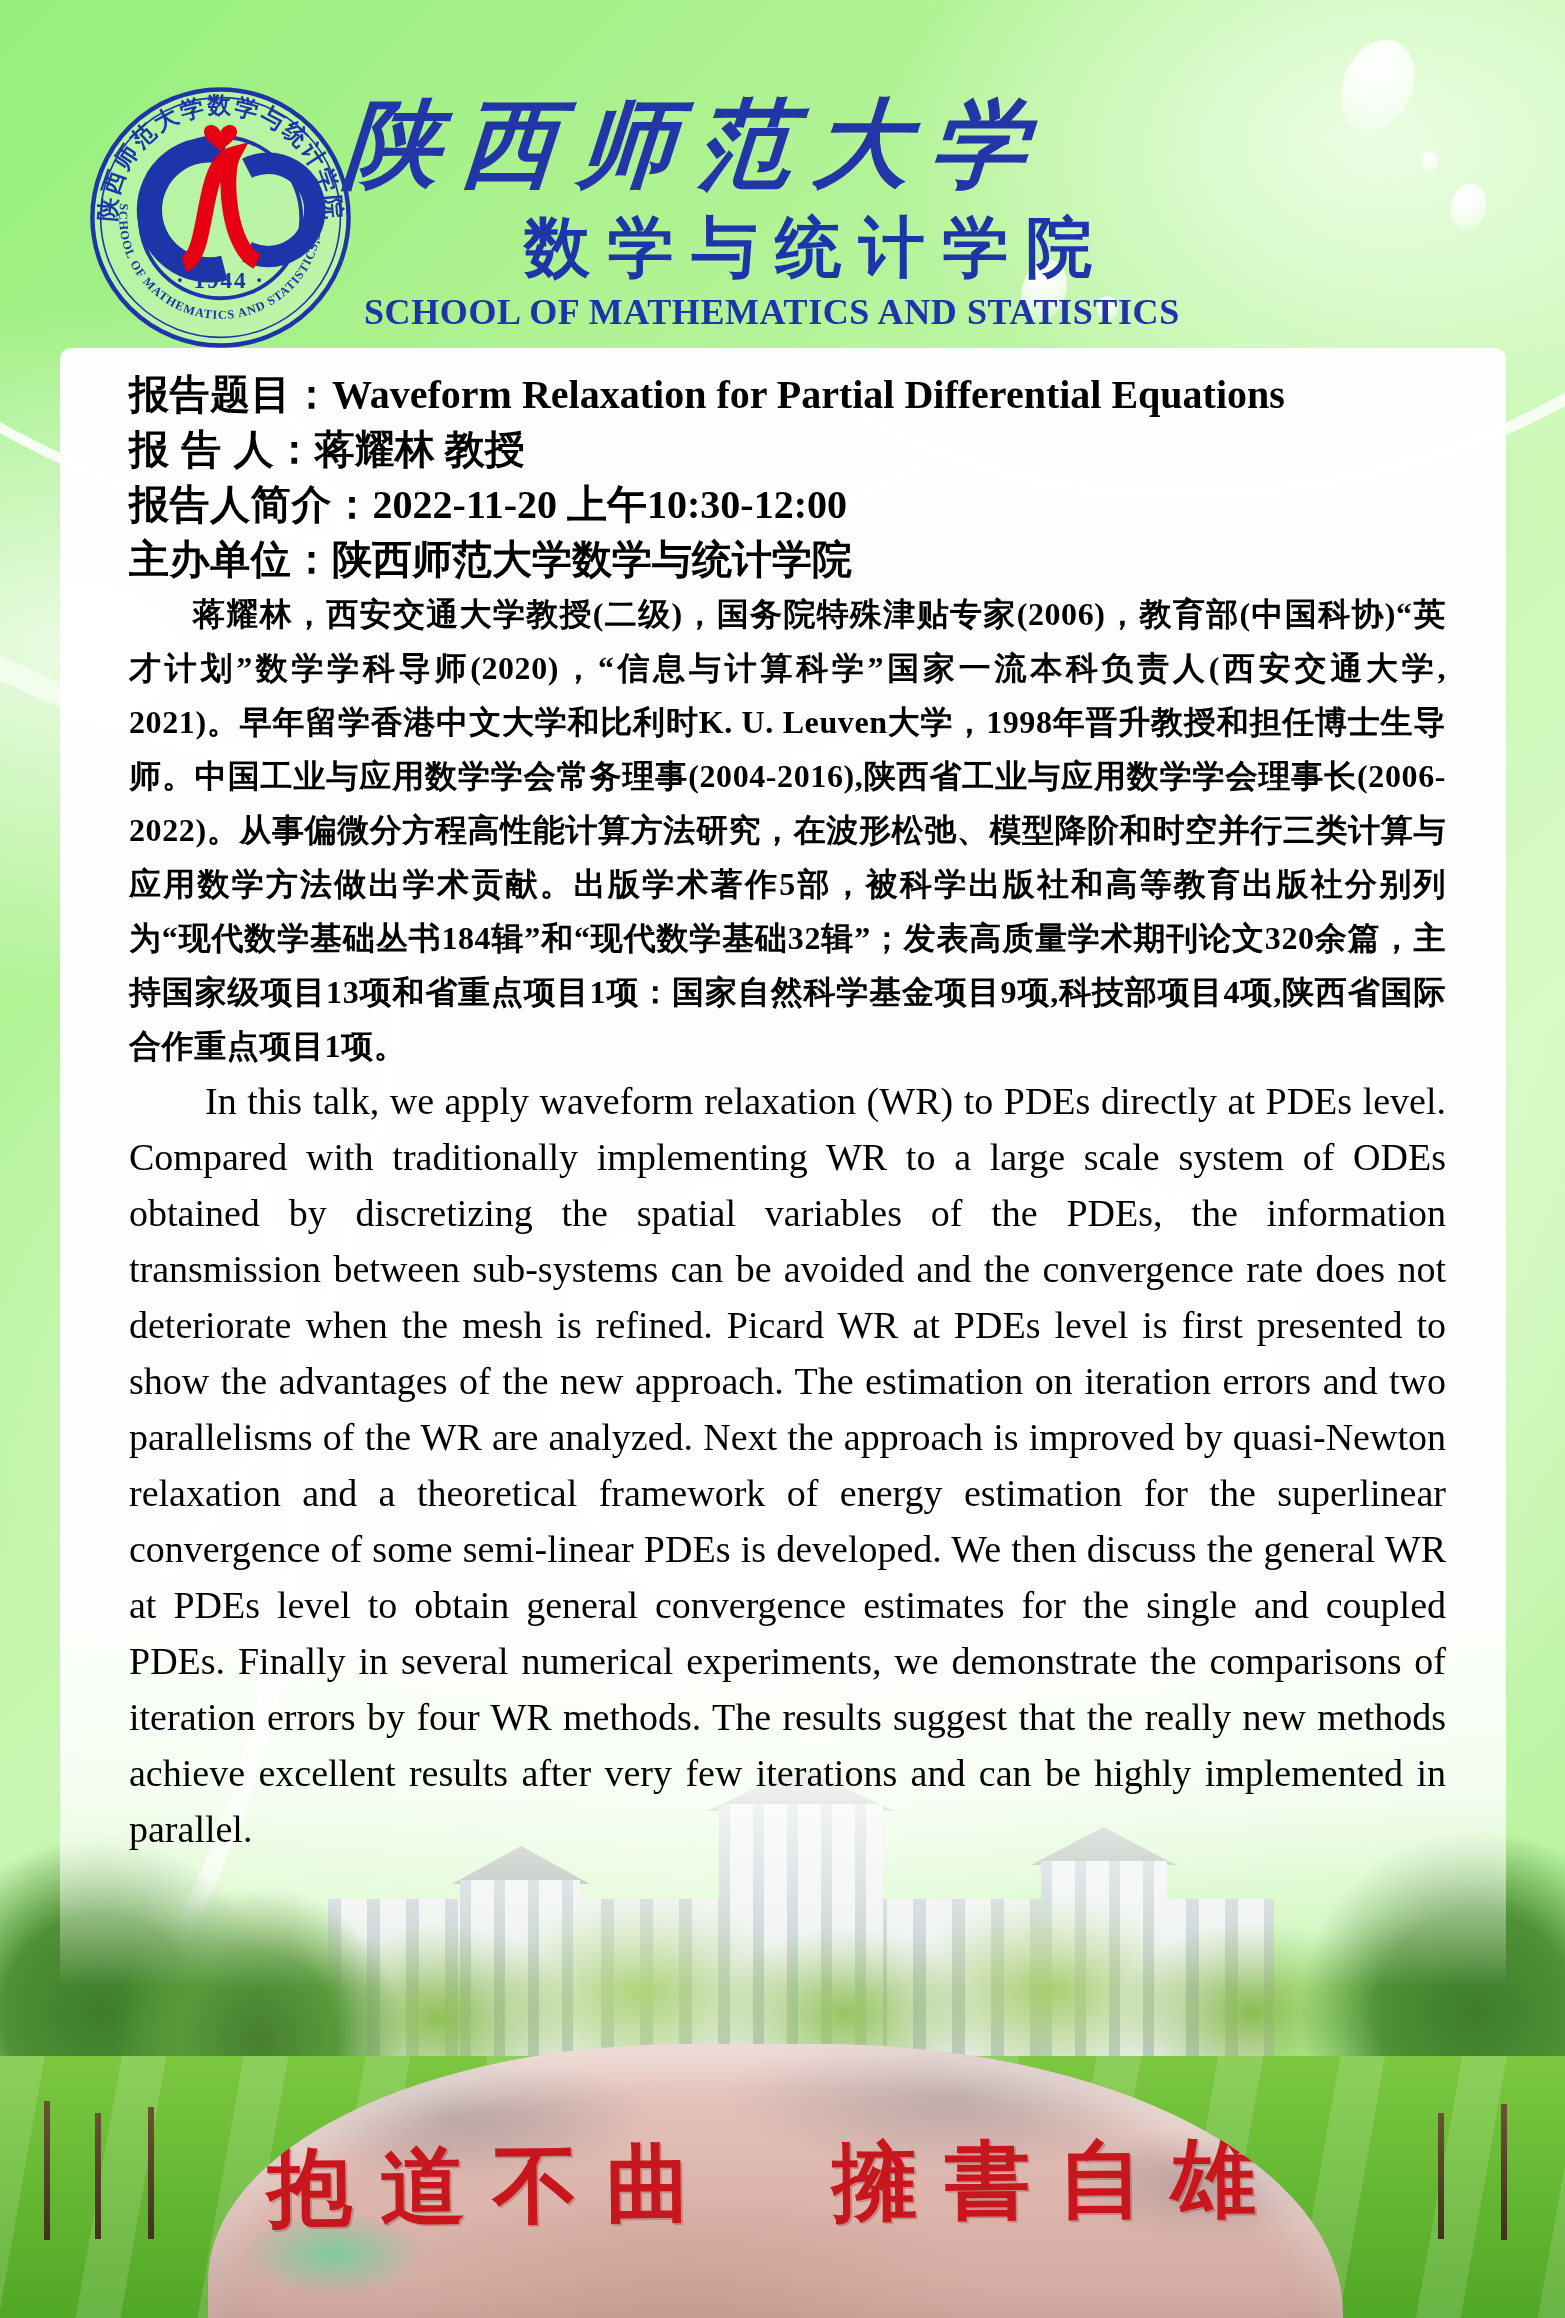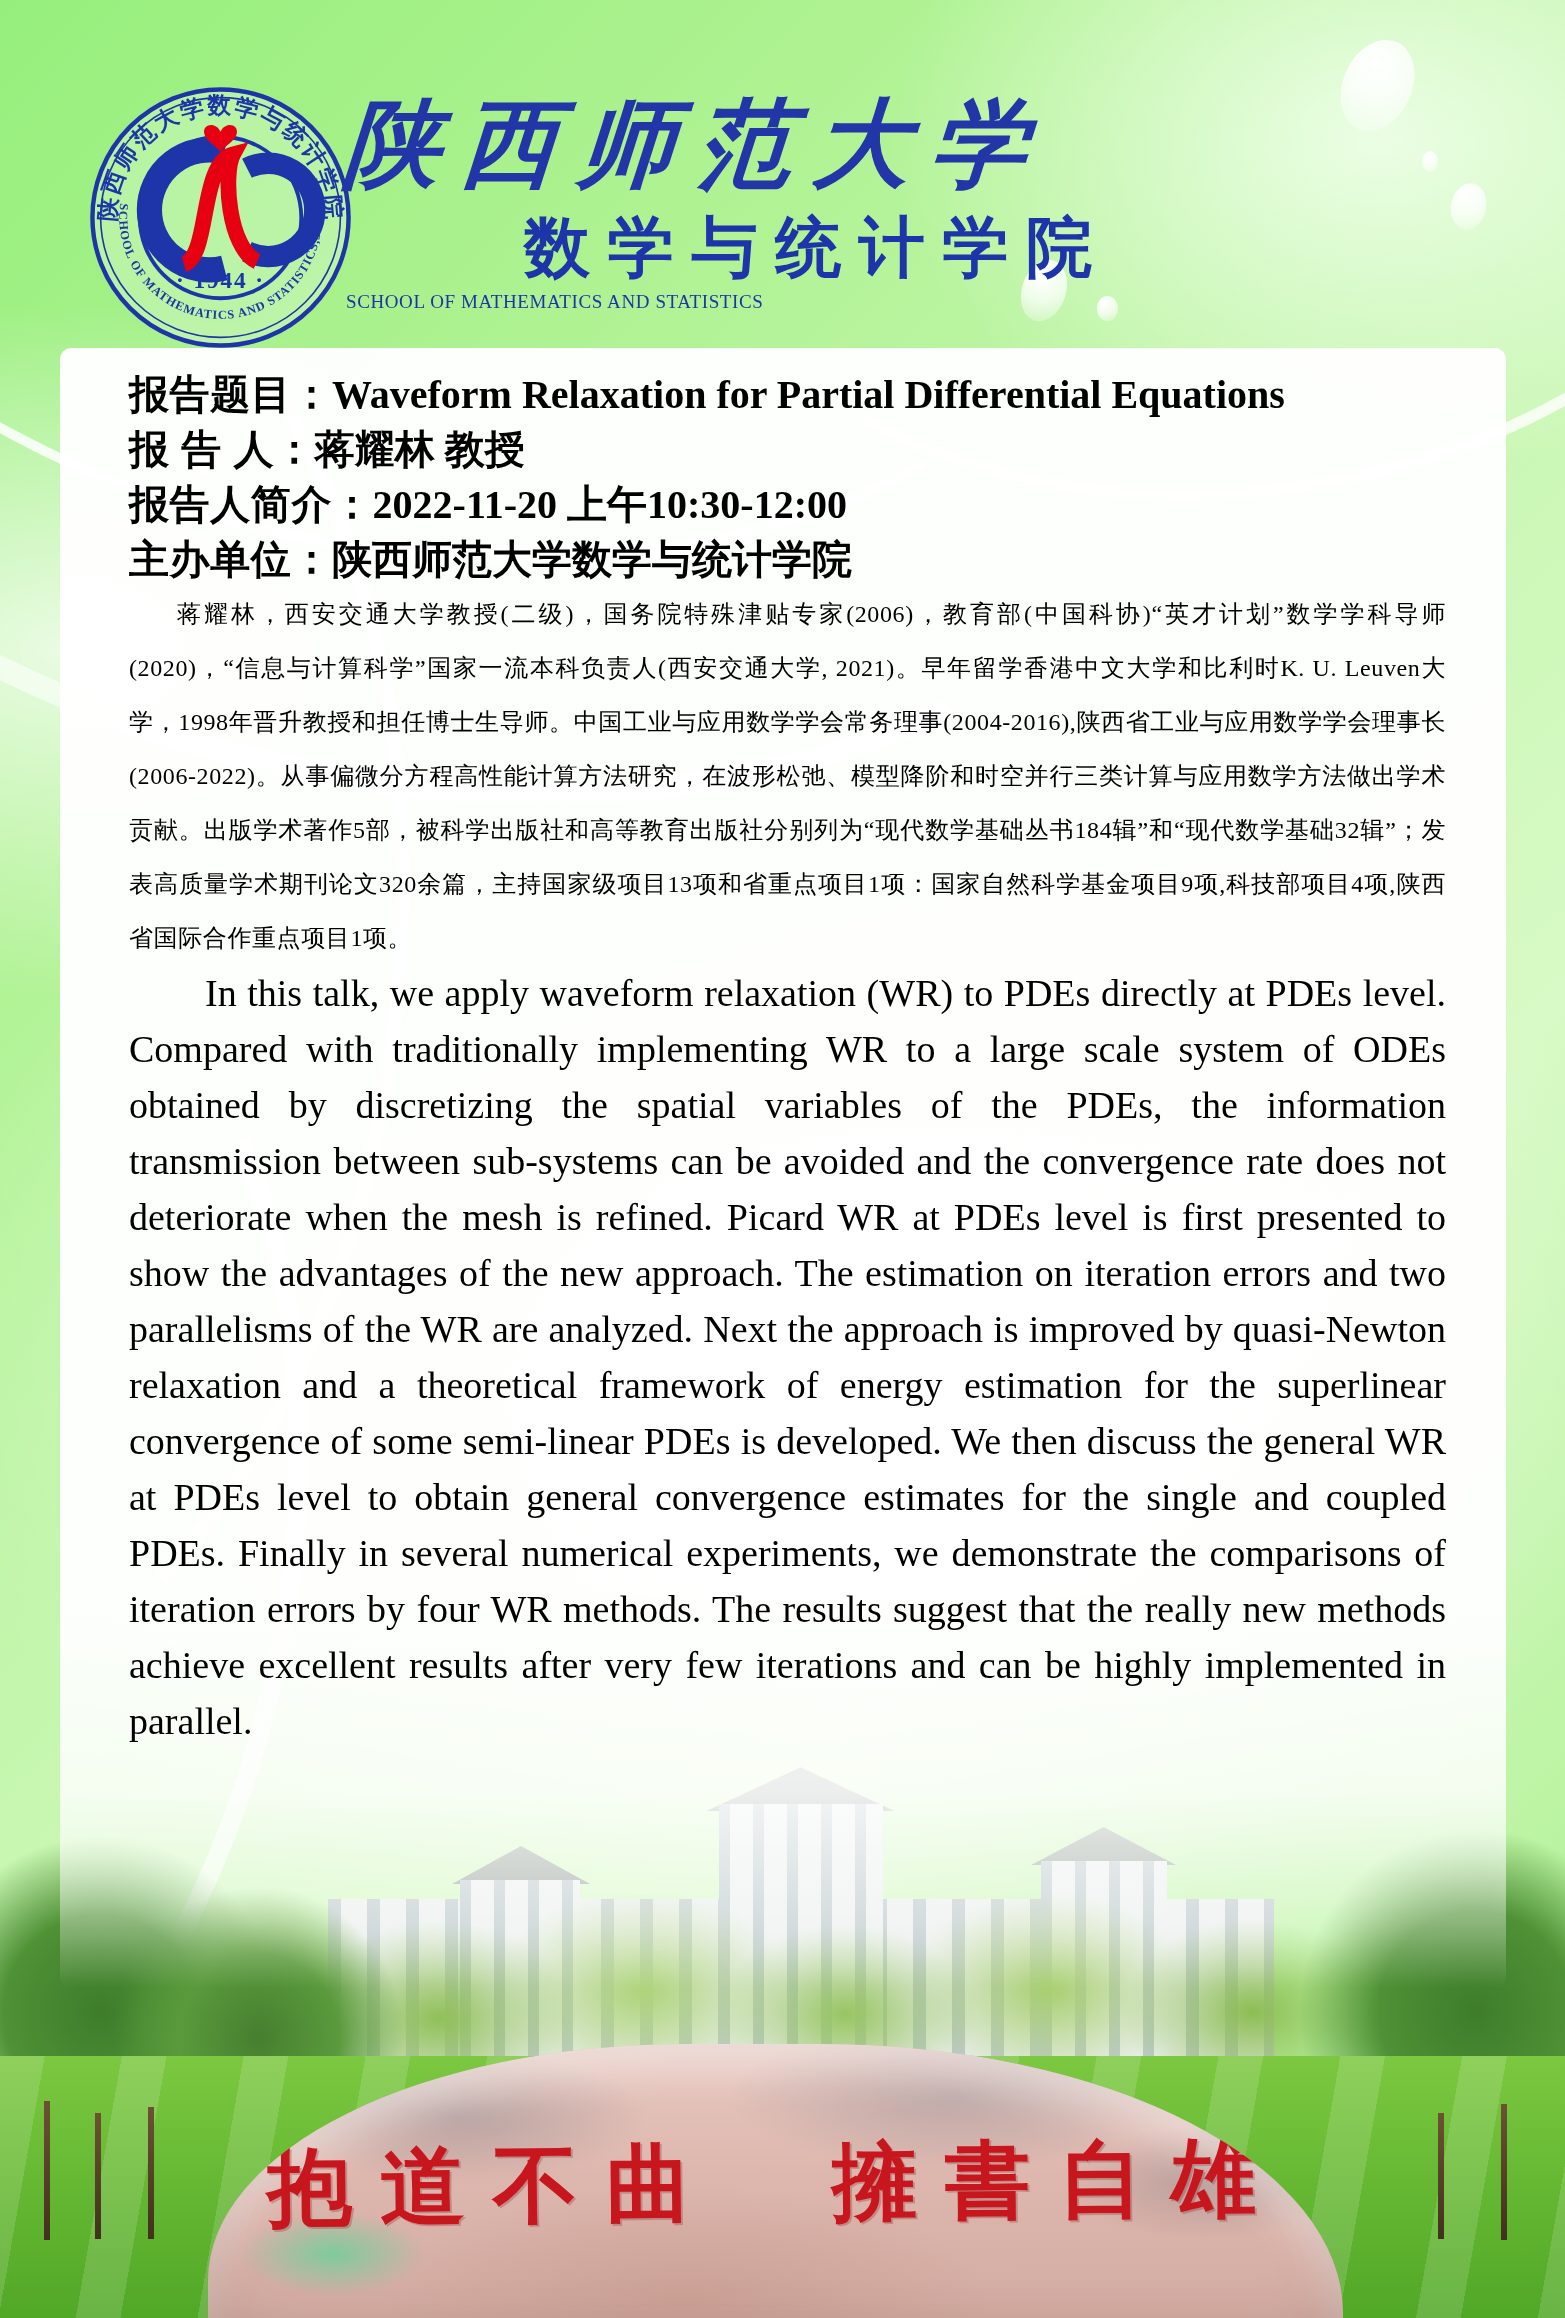--- a/index.html
+++ b/index.html
@@ -25,38 +25,38 @@
     background:radial-gradient(circle at 35% 30%, #ffffff 0%, rgba(255,255,255,.75) 45%, rgba(255,255,255,.12) 100%);}
   
   .header{position:absolute;left:0;top:0;width:1566px;height:353px;z-index:5;}
   .seal{position:absolute;left:88px;top:85px;width:265px;height:265px;}
   .cn-calli{position:absolute;left:344px;top:81px;width:946px;
     font-size:96px;font-weight:bold;font-style:italic;color:#2336a8;
     letter-spacing:21.4px;transform:skewX(-4deg);white-space:nowrap;}
   .cn-school{position:absolute;left:344px;top:203px;width:946px;
     font-size:66px;font-weight:900;color:#1d35a8;letter-spacing:17.7px;white-space:nowrap;
     font-family:"Liberation Sans","DejaVu Sans",sans-serif;text-align:center;}
-  .en-school{position:absolute;left:346px;top:291px;width:946px;
-    font-size:19px;font-weight:normal;color:#1d35a8;letter-spacing:0.6px;white-space:nowrap;}
+  .en-school{position:absolute;left:364px;top:291px;width:946px;
+    font-size:36px;font-weight:bold;color:#1d35a8;letter-spacing:0.6px;white-space:nowrap;}
   
   .panel{position:absolute;left:60px;top:348px;width:1446px;height:1640px;z-index:2;border-radius:11.4px;
     background:linear-gradient(180deg,
       rgba(255,255,255,.97) 0%,
       rgba(255,255,255,.97) 76%,
       rgba(255,255,255,.82) 88%,
       rgba(255,255,255,.35) 96%,
       rgba(255,255,255,0) 100%);}
   .content{position:absolute;left:129px;top:367px;width:1317px;z-index:5;color:#000;}
   .info-row{font-size:40px;line-height:54px;white-space:nowrap;}
   .info-label{font-weight:bold;font-family:"Liberation Sans","DejaVu Sans",sans-serif;letter-spacing:0.6px;}
   .info-value{font-weight:bold;}
   .section-label{font-size:40px;line-height:54px;font-weight:bold;
     font-family:"Liberation Sans","DejaVu Sans",sans-serif;}
-  .bio-text{font-size:24px;line-height:54px;text-align:justify;text-align-last:left;
-    text-indent:2em;letter-spacing:0.6px;}
+  .bio-text{font-size:32px;line-height:54px;text-align:justify;text-align-last:left;
+    text-indent:2em;letter-spacing:0.6px;font-weight:bold;}
   .abstract-text{font-size:38px;line-height:56px;text-align:justify;text-align-last:left;
     text-indent:2em;}
   
   .photo{position:absolute;left:0;top:1760px;width:1566px;height:559px;z-index:1;}
   .building{position:absolute;left:328px;top:25px;width:946px;height:378px;}
   .bmain{position:absolute;left:0;top:114px;width:946px;height:265px;background:
      repeating-linear-gradient(90deg, rgba(150,170,185,.38) 0 12.6px, rgba(236,241,238,.9) 12.6px 39px),
      #d6dcd7;}
   .btower{position:absolute;background:
      repeating-linear-gradient(90deg, rgba(150,170,185,.40) 0 11.4px, rgba(236,241,238,.95) 11.4px 34px),

